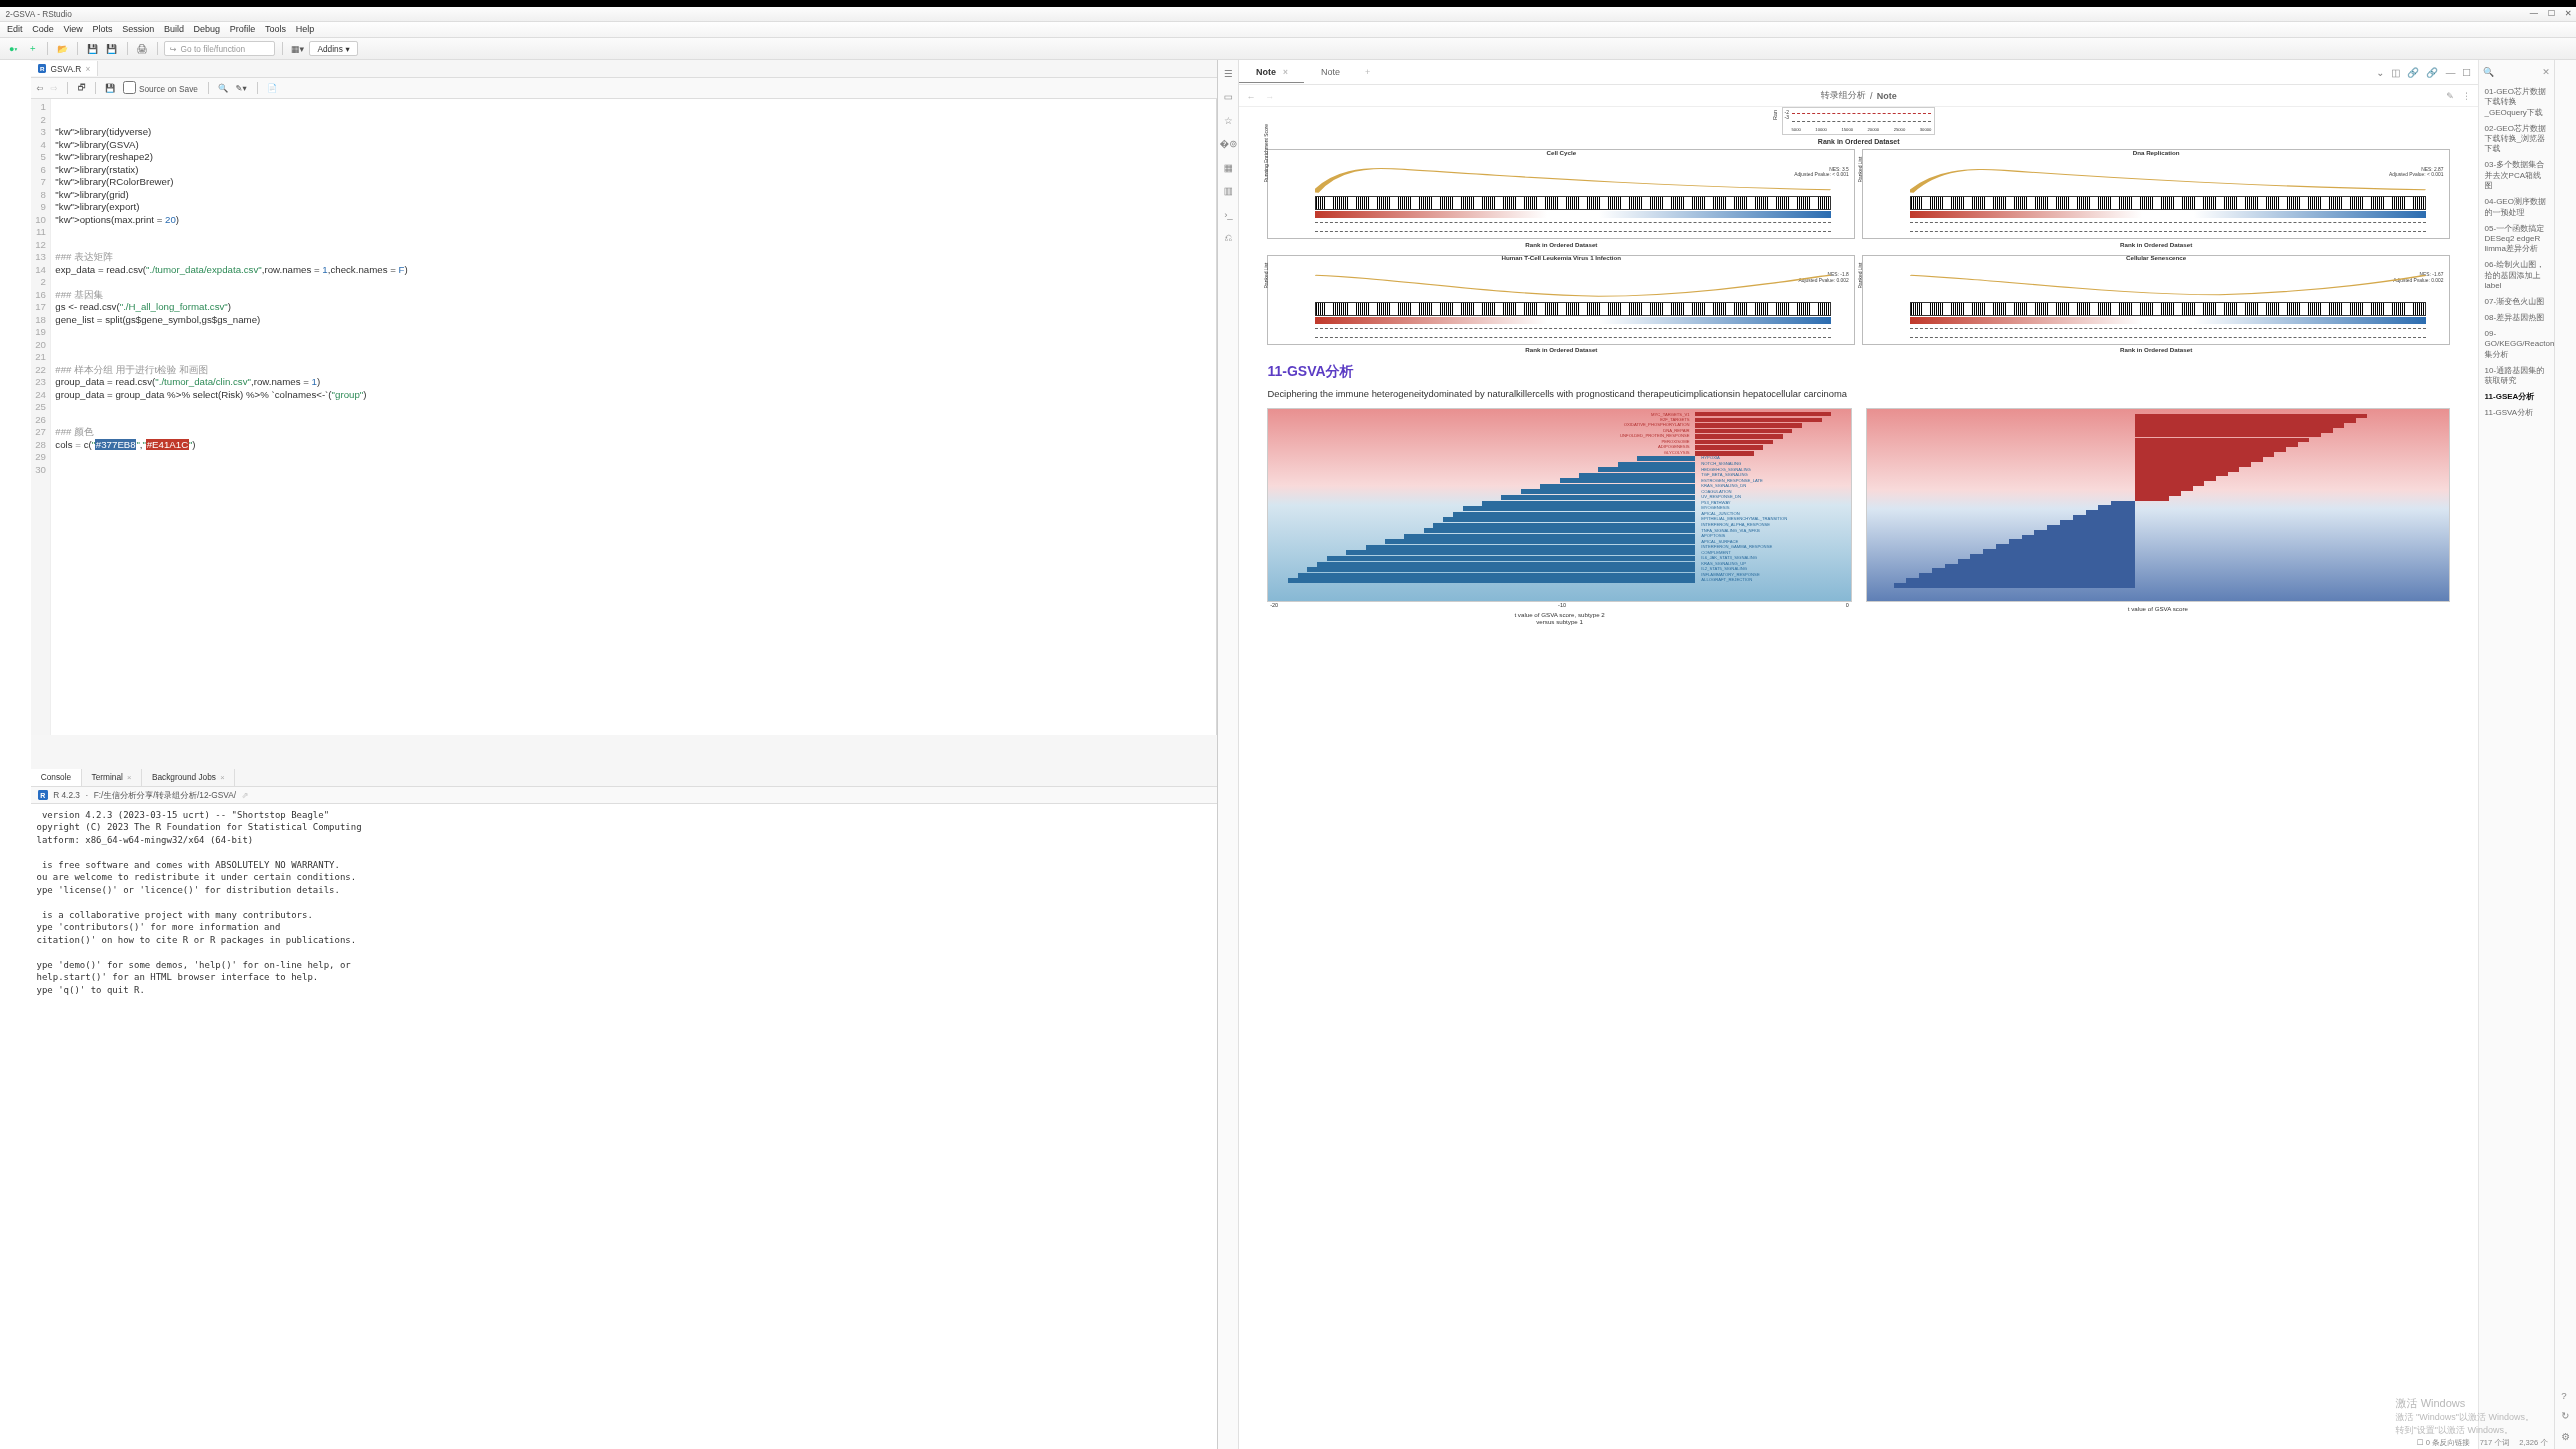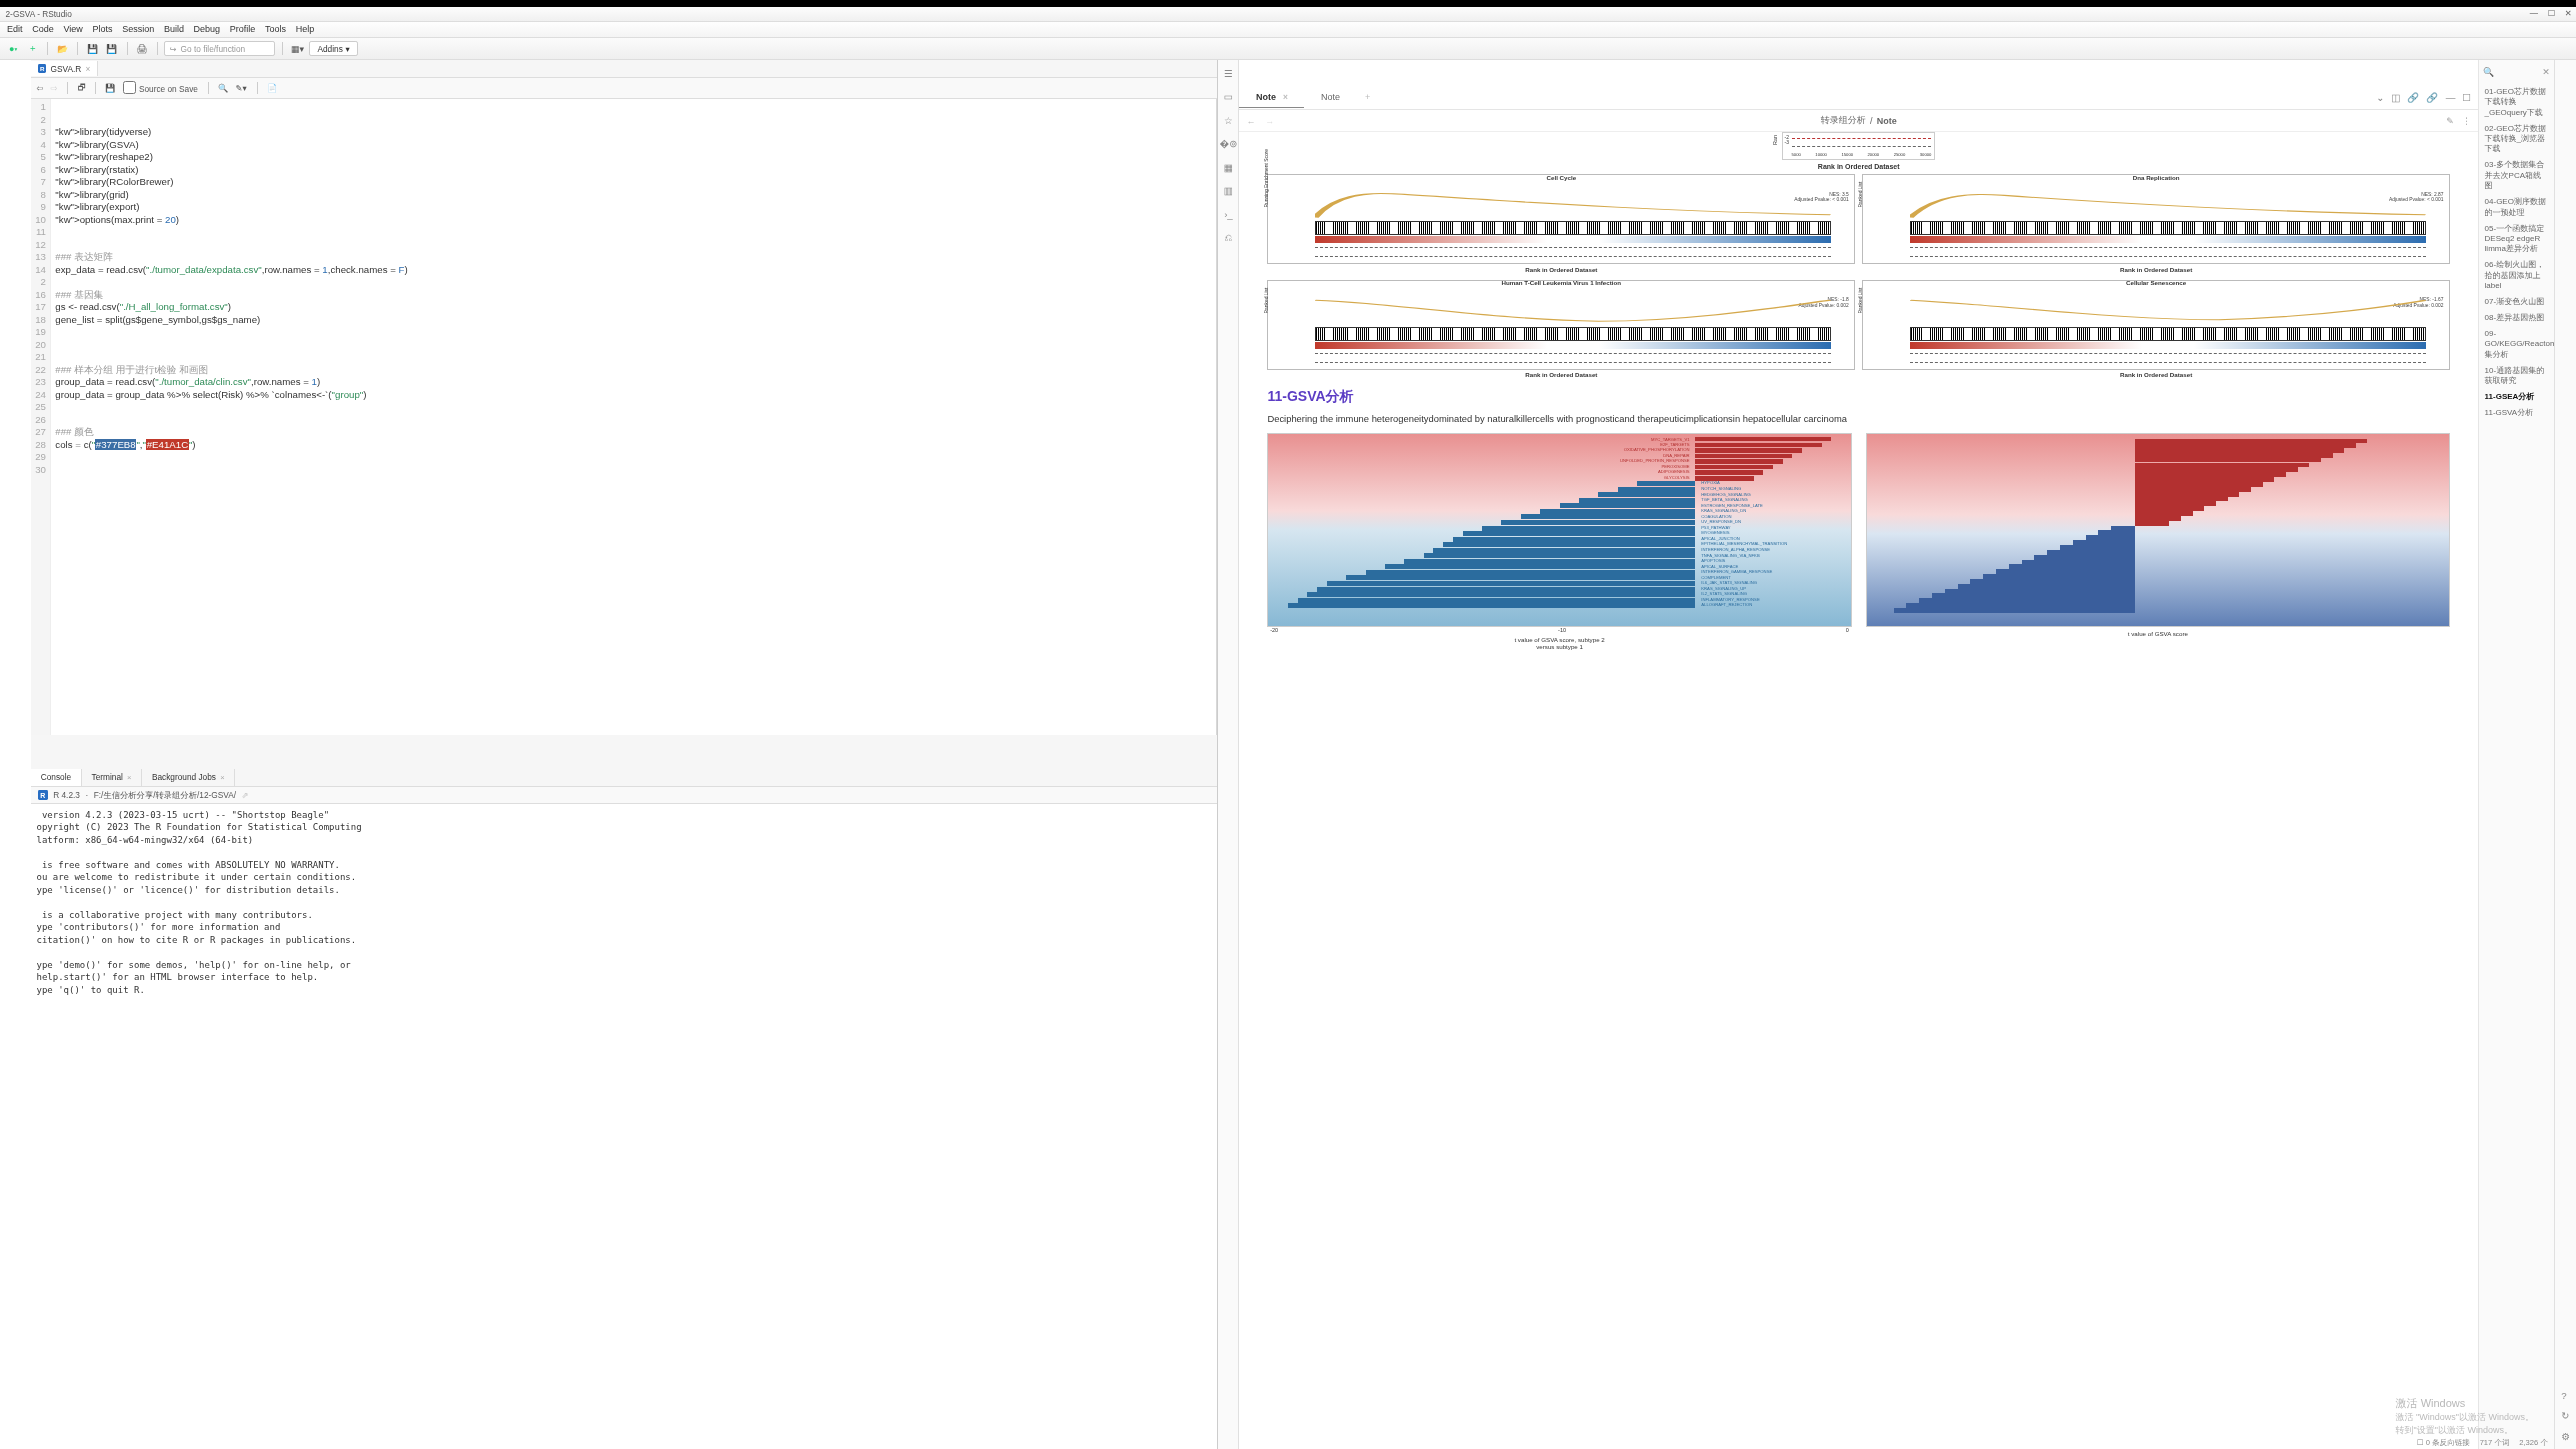--- a/index.html
+++ b/index.html
@@ -43,21 +43,21 @@
   .panetab { padding:3.5px 9.7px; font-size:8.3px; border-right:0.7px solid #ddd; display:flex; align-items:center; gap:4.2px;margin-top:34px; }
   .panetab.active { background:#fff; }
   .tabclose { color:#aaa; font-size:7.6px;}
   .console-path { padding:2.8px 7px; border-bottom:0.7px solid #ddd; font-size:8.3px; color:#555; display:flex; align-items:center; gap:5.5px; background:#f9f9f9;}
   .console-path .ricon2 { width:9.7px;height:9.7px;background:#276dc3;border-radius:1.4px;display:flex;align-items:center;justify-content:center;color:#fff;font-size:7px;font-weight:bold;}
   .console { flex:1; font-family:"Lucida Console","Consolas",monospace; font-size:9px; padding:4.2px 5.5px; color:#333; white-space:pre-wrap; line-height:12.5px; overflow:auto; }
 
   
   .sidebar-icons { width:21px; border-right:0.7px solid #e0e0e0; display:flex; flex-direction:column; align-items:center; padding:7px 0; gap:11px; color:#888; background:#fafafa;}
   .sidebar-icons div { width:12.5px;height:12.5px; display:flex;align-items:center;justify-content:center; font-size:9.7px;}
-  .note-area { flex:1; display:flex; flex-direction:column;margin-top:25px; }
+  .note-area { flex:1; display:flex; flex-direction:column; }
   .note-tabs { display:flex; align-items:center; border-bottom:0.7px solid #e5e5e5; height:25px; position:relative; background:#fff;}
   .note-tab { padding:5.5px 16.6px; font-size:9px; color:#666; display:flex; align-items:center; gap:7px;}
   .note-tab.active { font-weight:600; color:#333; border-bottom:1.4px solid #888;}
   .note-tab .x { color:#bbb; font-size:8.3px;}
   .note-actions { margin-left:auto; display:flex; gap:7px; padding-right:7px; color:#888; font-size:9.7px;}
   .note-bc { display:flex; align-items:center; justify-content:center; gap:4.2px; padding:4.2px 7px; border-bottom:0.7px solid #eee; font-size:9px; color:#666; position:relative;}
   .note-bc .nav { position:absolute; left:7px; display:flex; gap:9.7px; color:#bbb; }
   .note-bc .right-icons { position:absolute; right:7px; display:flex; gap:8.3px; color:#999;}
   .note-body { flex:1; overflow:auto; padding:0 28px 14px 28px; }
   .note-body h2 { color:#5b3cc4; font-size:14px; margin:9.7px 0 5.5px 0; font-weight:700;}

